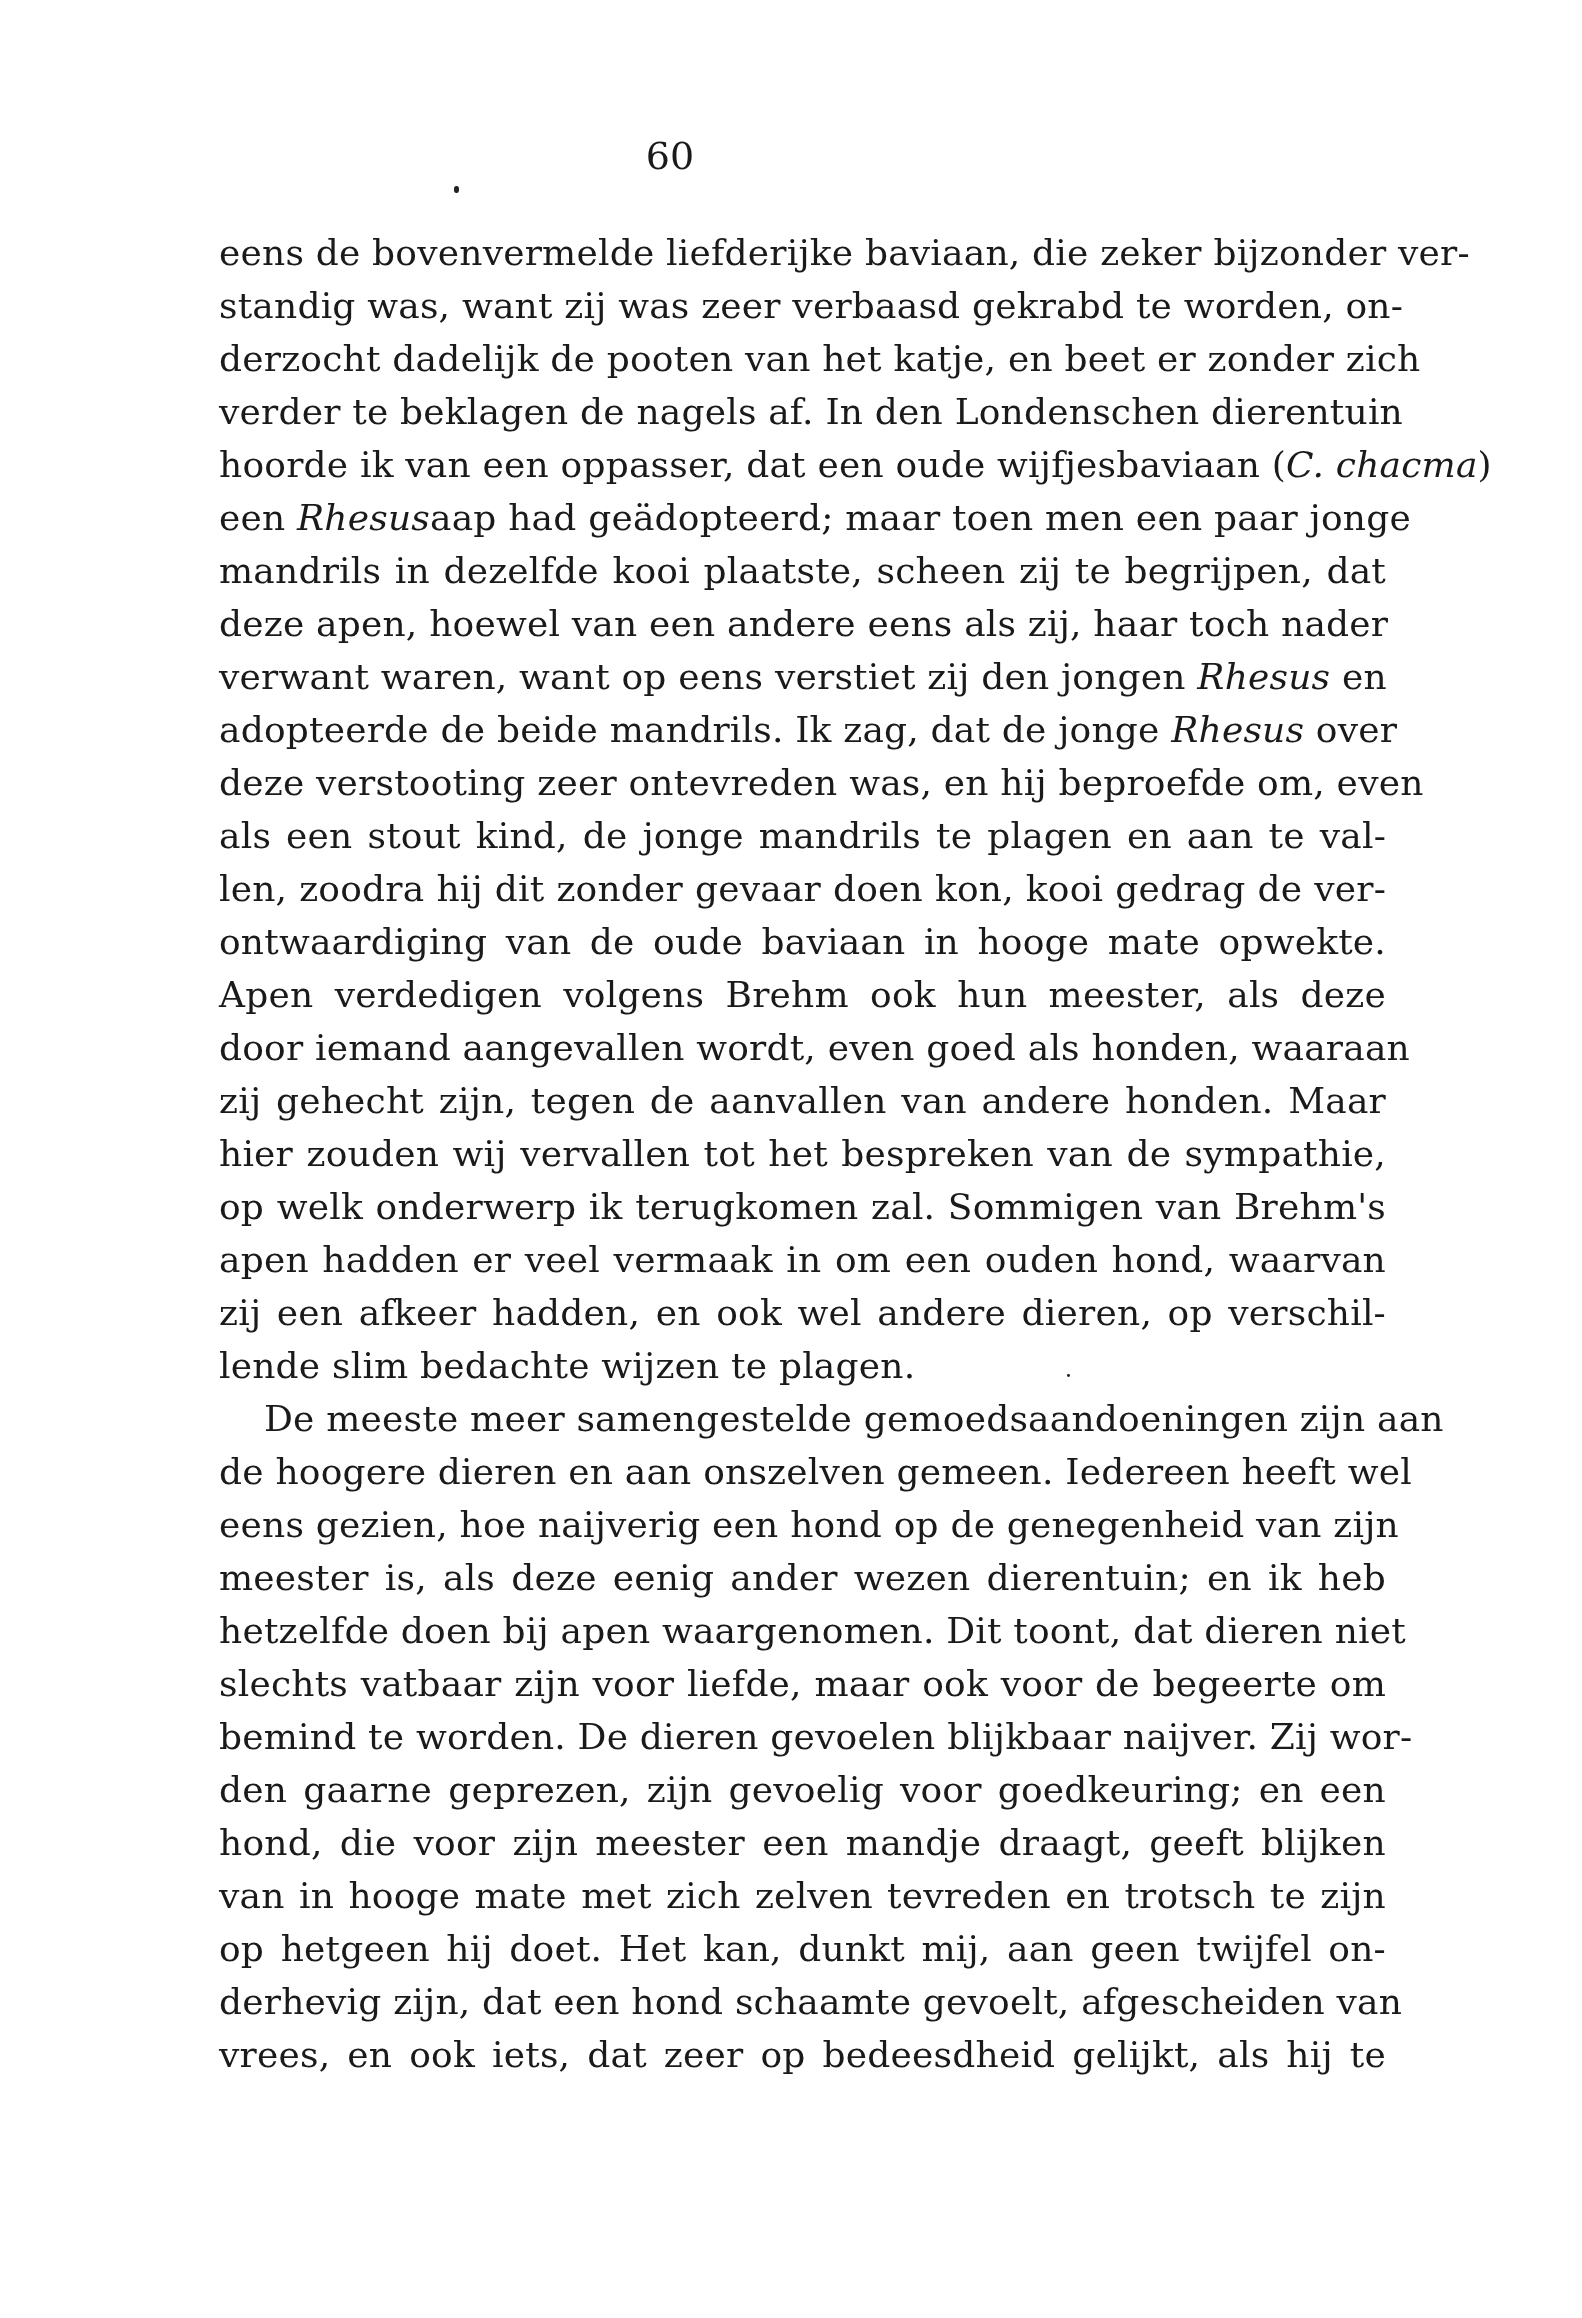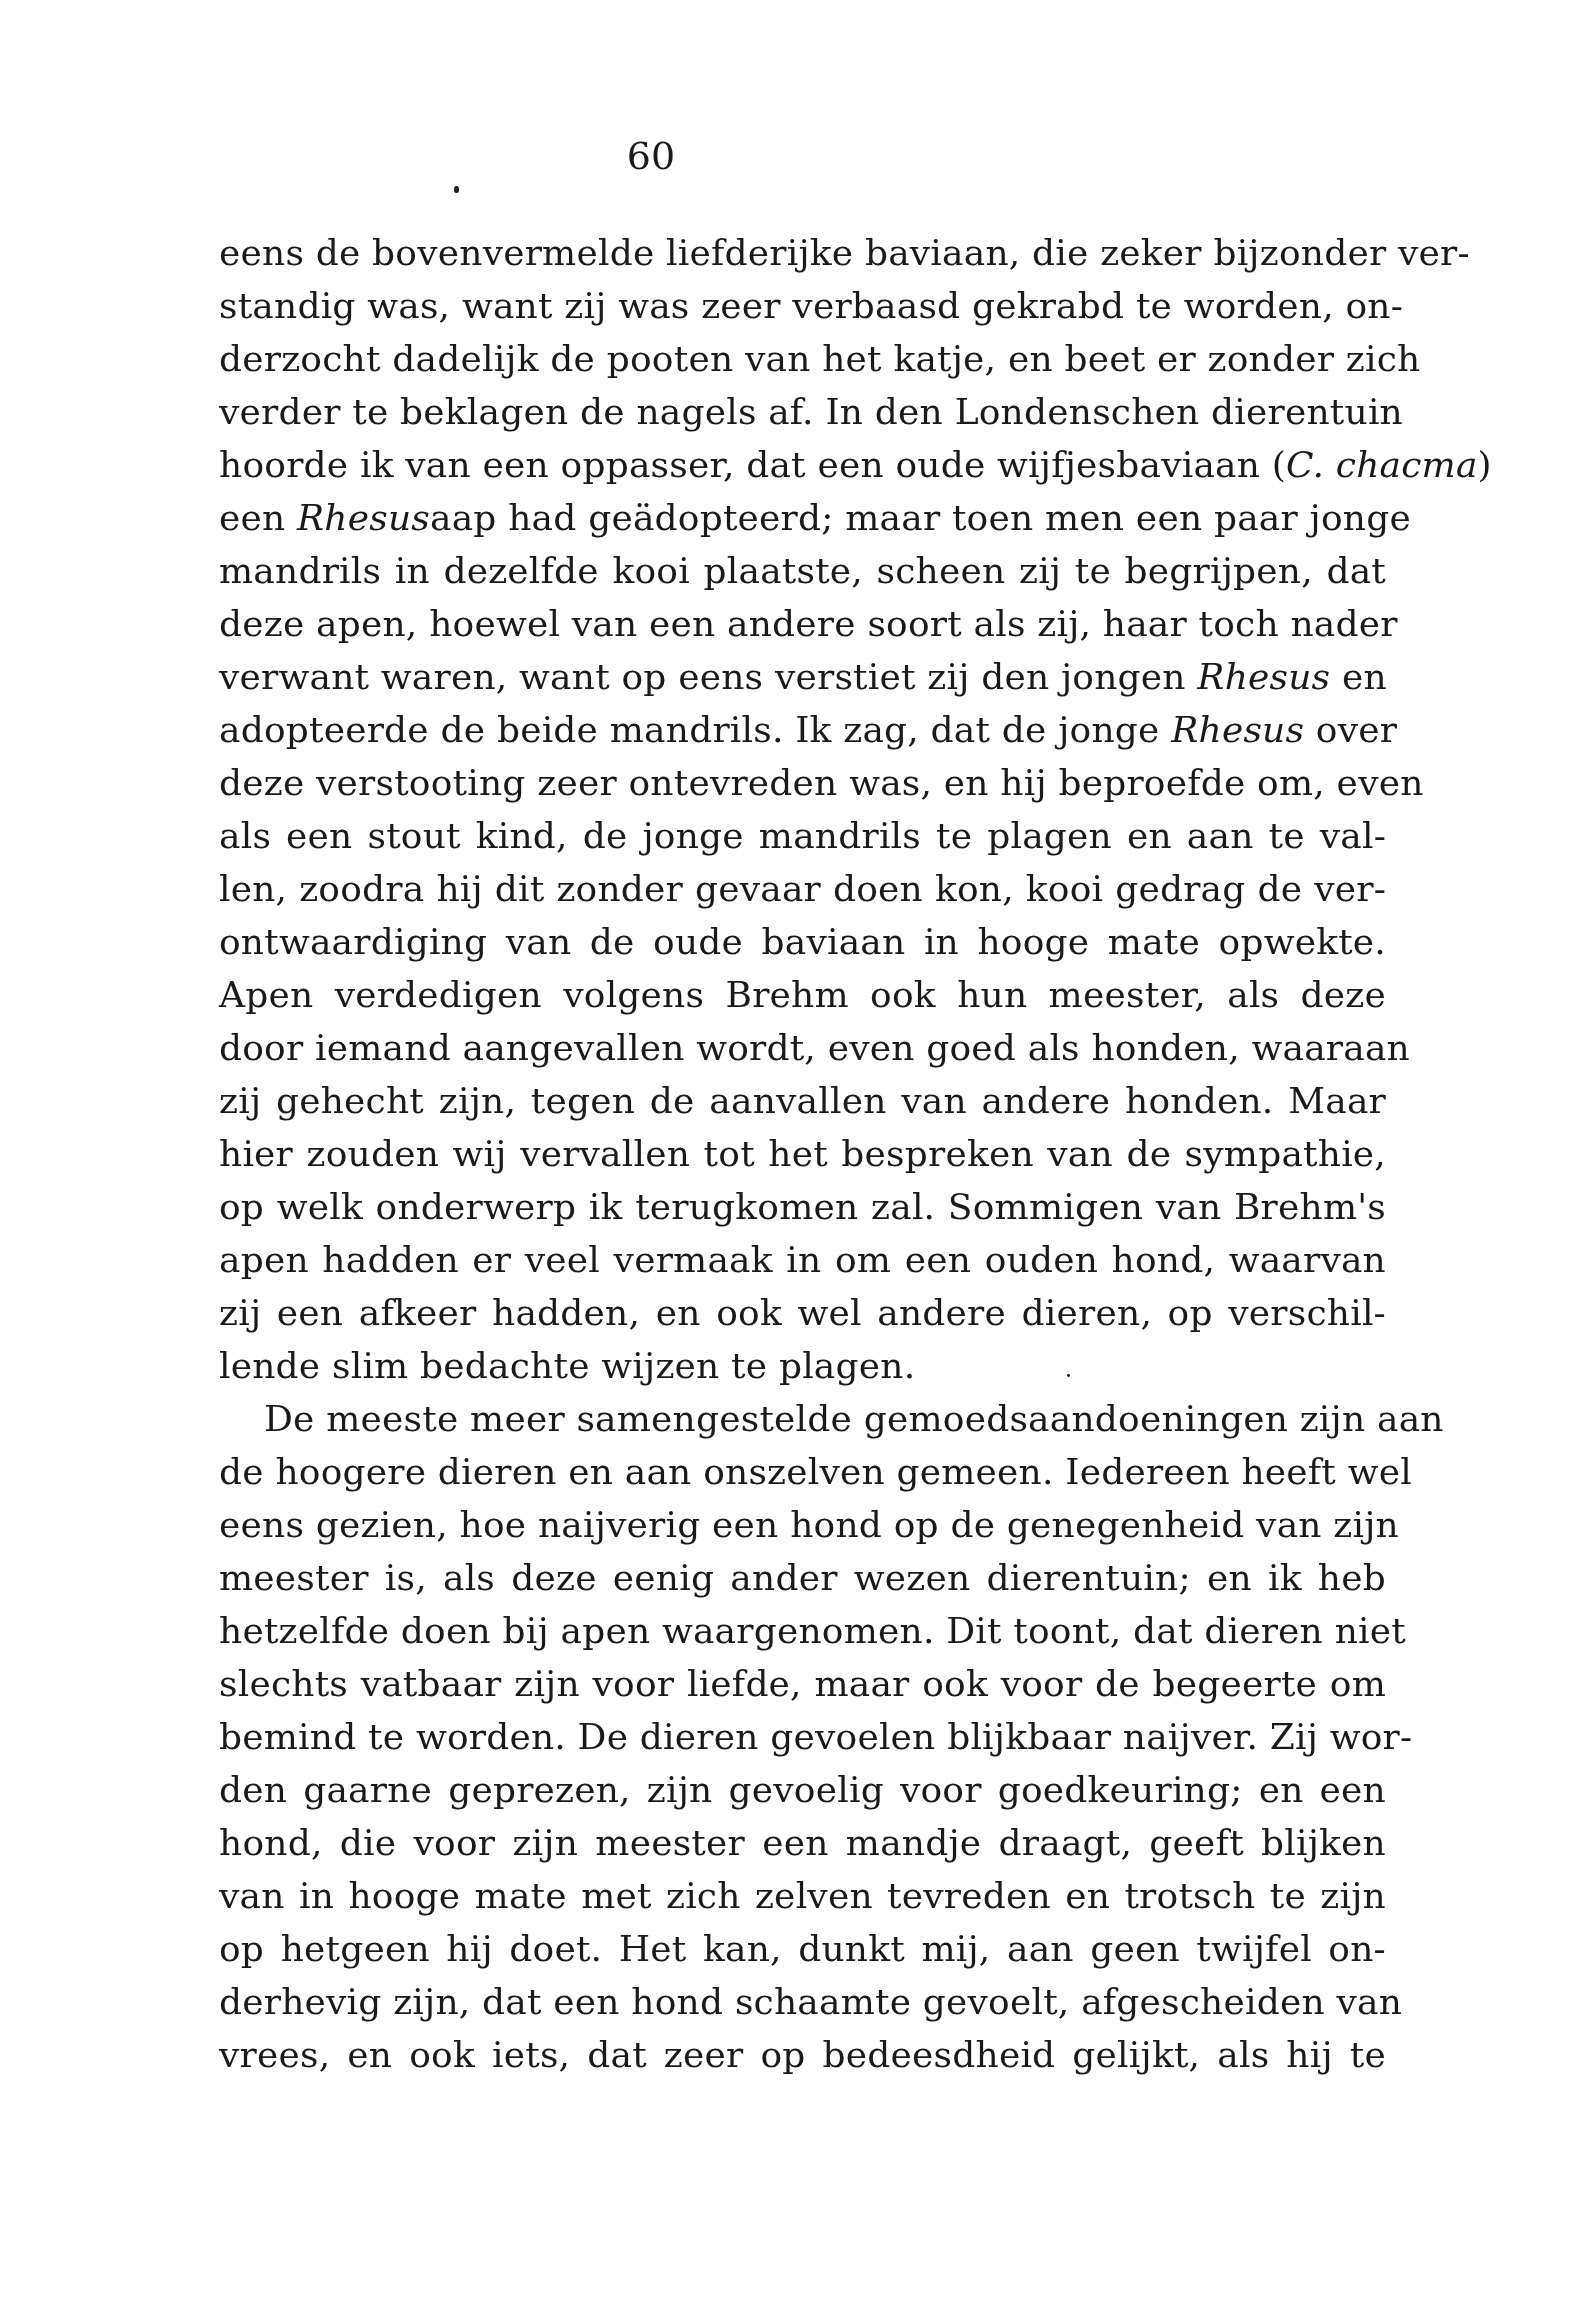--- a/index.html
+++ b/index.html
@@ -4,21 +4,21 @@
 <style>
   html, body { margin: 0; padding: 0; background: #ffffff; }
   body { width: 1582px; height: 2403px; position: relative; overflow: hidden; }
   .page {
     position: absolute; left: 0; top: 0; width: 1582px; height: 2403px;
     background: #ffffff; color: #1a1a1a;
     font-family: "DejaVu Serif", "Liberation Serif", serif;
   }
   .page-number {
     position: absolute; top: 137px; left: 0; width: 1302px;
-    text-align: center; font-size: 38px; line-height: 1;
+    text-align: center; font-size: 38px; line-height: 1; padding-left: 19px;
   }
   .speck { position: absolute; background: #222; border-radius: 50%; }
   .body-text {
     position: absolute; left: 219px; top: 226px; width: 1167px;
   }
   .line {
     display: block; height: 53px; line-height: 53px;
     font-size: 36px; white-space: nowrap;
     text-align: justify; text-align-last: justify;
     letter-spacing: 0.2px;
@@ -38,21 +38,21 @@
 
   <div class="body-text">
     <div>
       <span class="line">eens de bovenvermelde liefderijke baviaan, die zeker bijzonder ver-</span>
       <span class="line">standig was, want zij was zeer verbaasd gekrabd te worden, on-</span>
       <span class="line">derzocht dadelijk de pooten van het katje, en beet er zonder zich</span>
       <span class="line">verder te beklagen de nagels af. In den Londenschen dierentuin</span>
       <span class="line">hoorde ik van een oppasser, dat een oude wijfjesbaviaan (<span class="it">C. chacma</span>)</span>
       <span class="line">een <span class="it">Rhesus</span>aap had geädopteerd; maar toen men een paar jonge</span>
       <span class="line">mandrils in dezelfde kooi plaatste, scheen zij te begrijpen, dat</span>
-      <span class="line">deze apen, hoewel van een andere soort als zij, haar toch nader</span>
+      <span class="line">deze apen, hoewel van een andere eens als zij, haar toch nader</span>
       <span class="line">verwant waren, want op eens verstiet zij den jongen <span class="it">Rhesus</span> en</span>
       <span class="line">adopteerde de beide mandrils. Ik zag, dat de jonge <span class="it">Rhesus</span> over</span>
       <span class="line">deze verstooting zeer ontevreden was, en hij beproefde om, even</span>
       <span class="line">als een stout kind, de jonge mandrils te plagen en aan te val-</span>
       <span class="line">len, zoodra hij dit zonder gevaar doen kon, kooi gedrag de ver-</span>
       <span class="line">ontwaardiging van de oude baviaan in hooge mate opwekte.</span>
       <span class="line">Apen verdedigen volgens Brehm ook hun meester, als deze</span>
       <span class="line">door iemand aangevallen wordt, even goed als honden, waaraan</span>
       <span class="line">zij gehecht zijn, tegen de aanvallen van andere honden. Maar</span>
       <span class="line">hier zouden wij vervallen tot het bespreken van de sympathie,</span>

